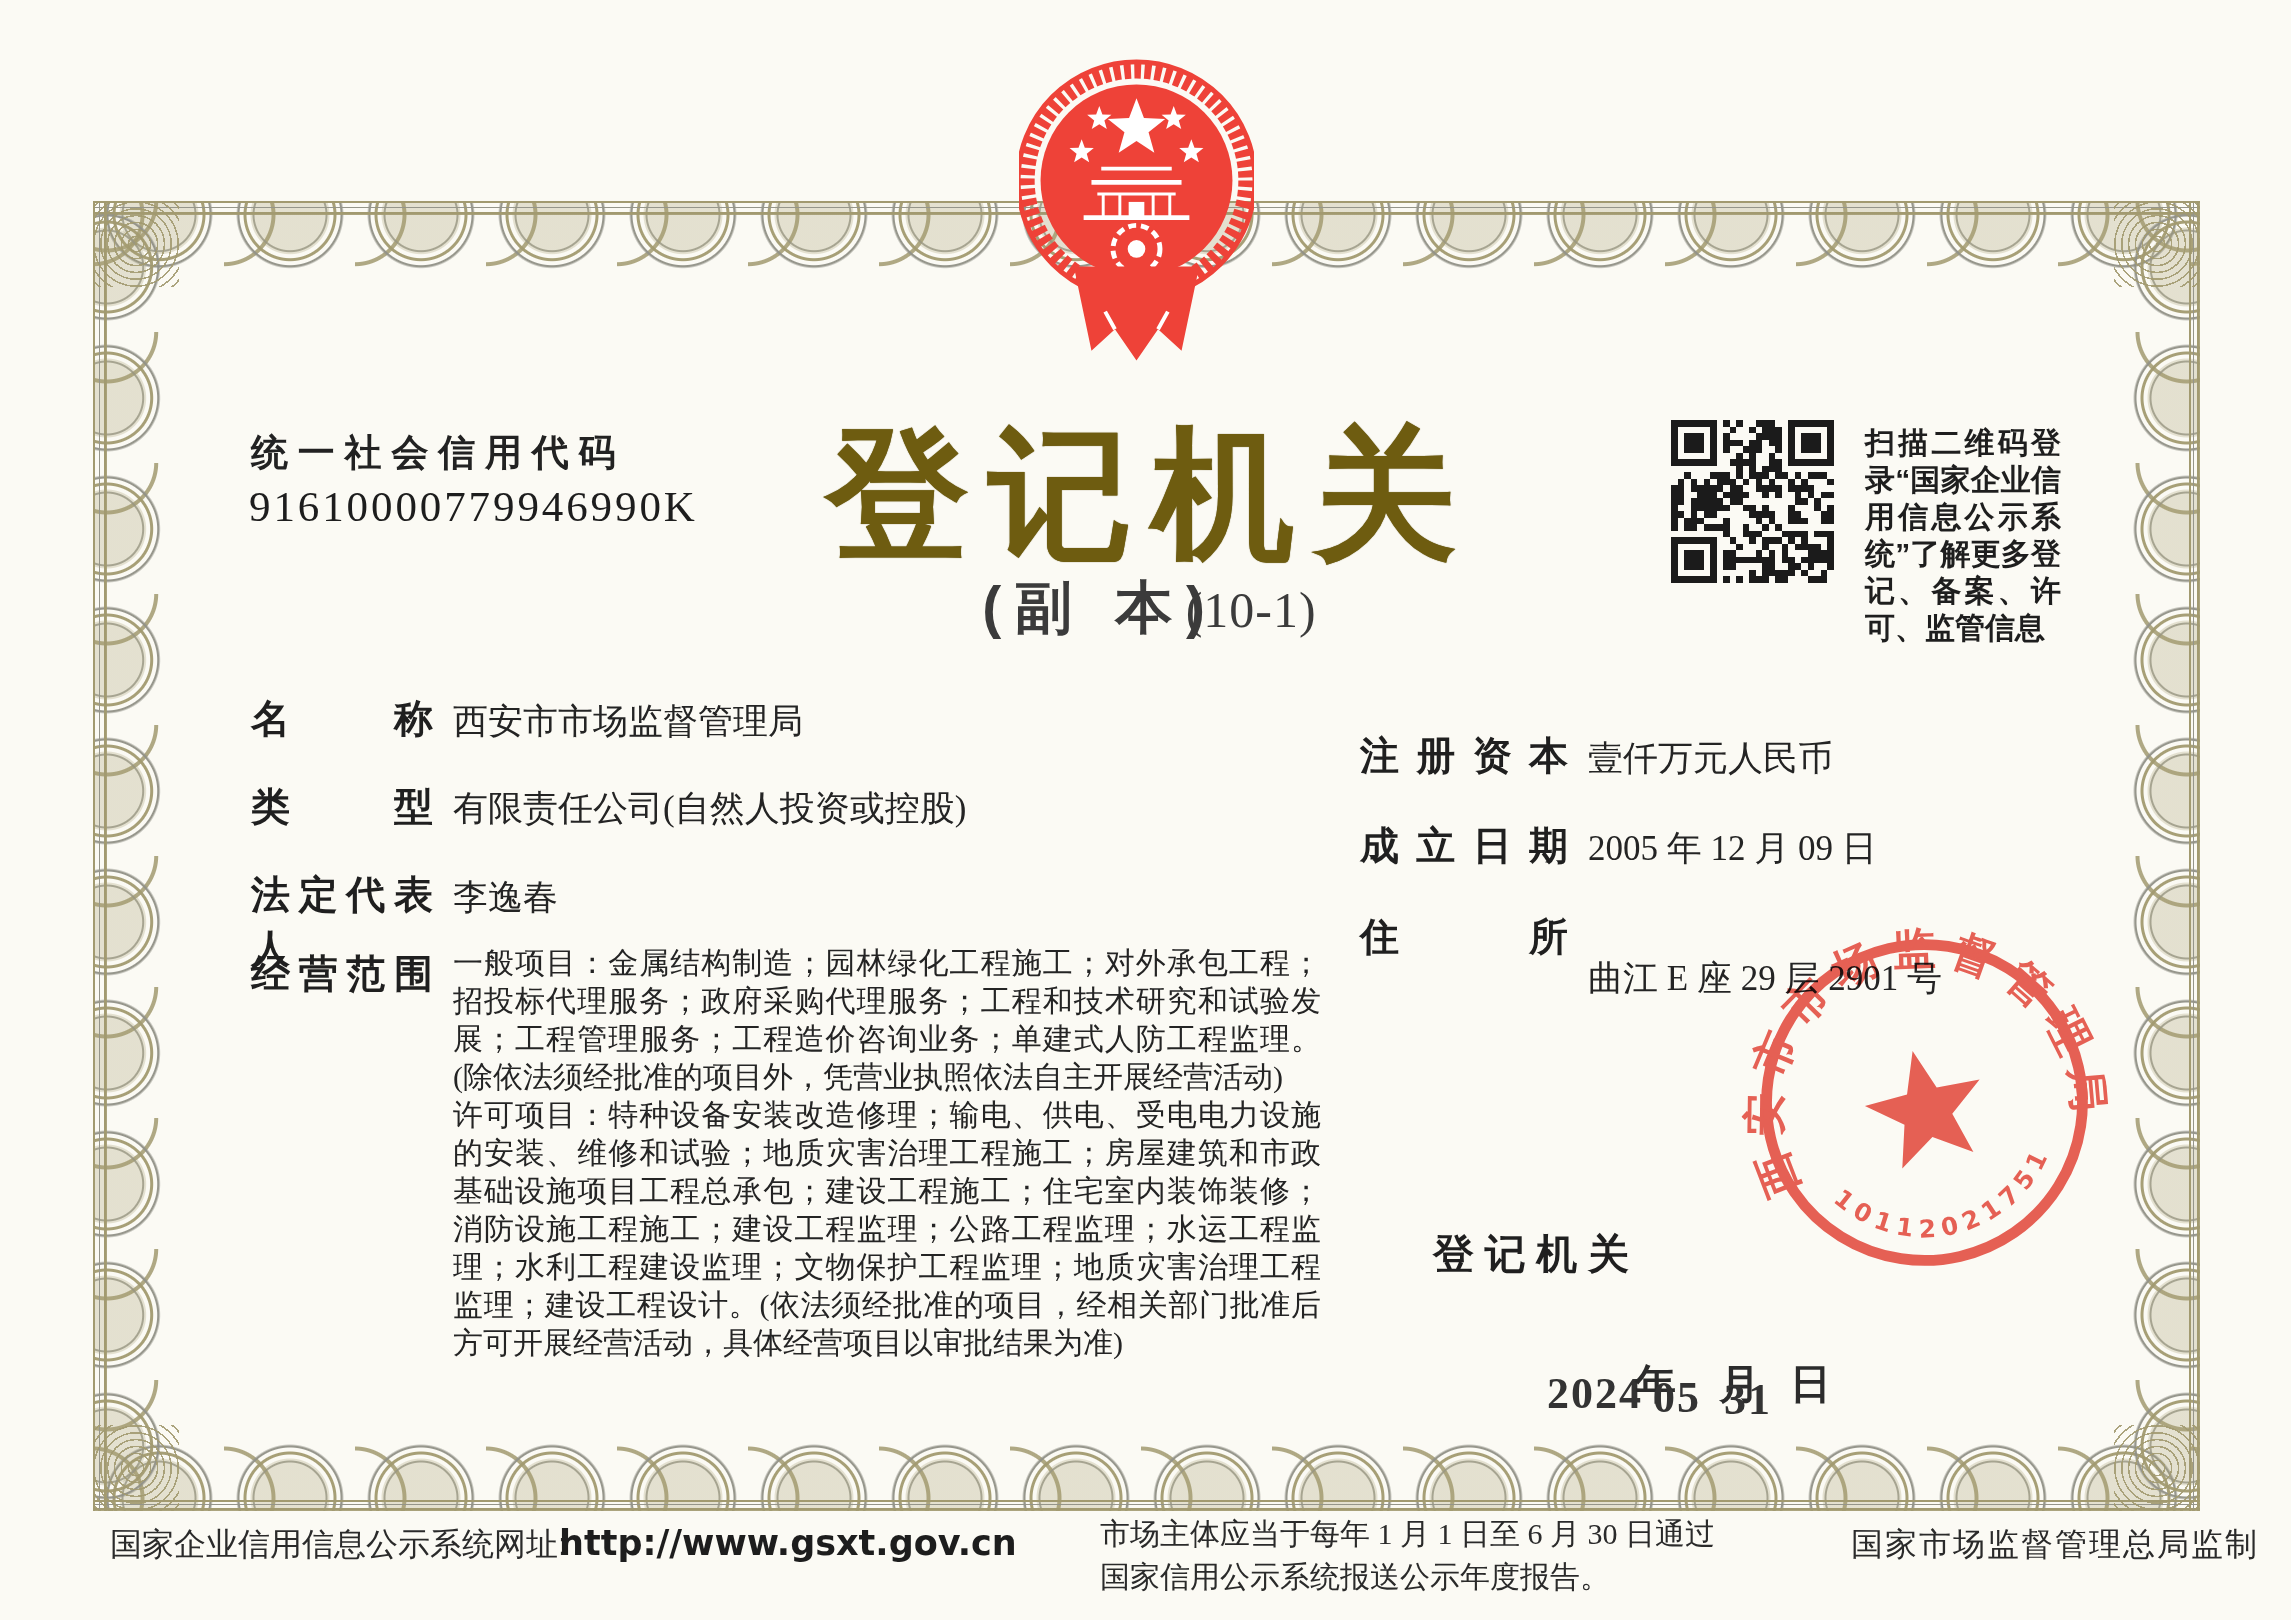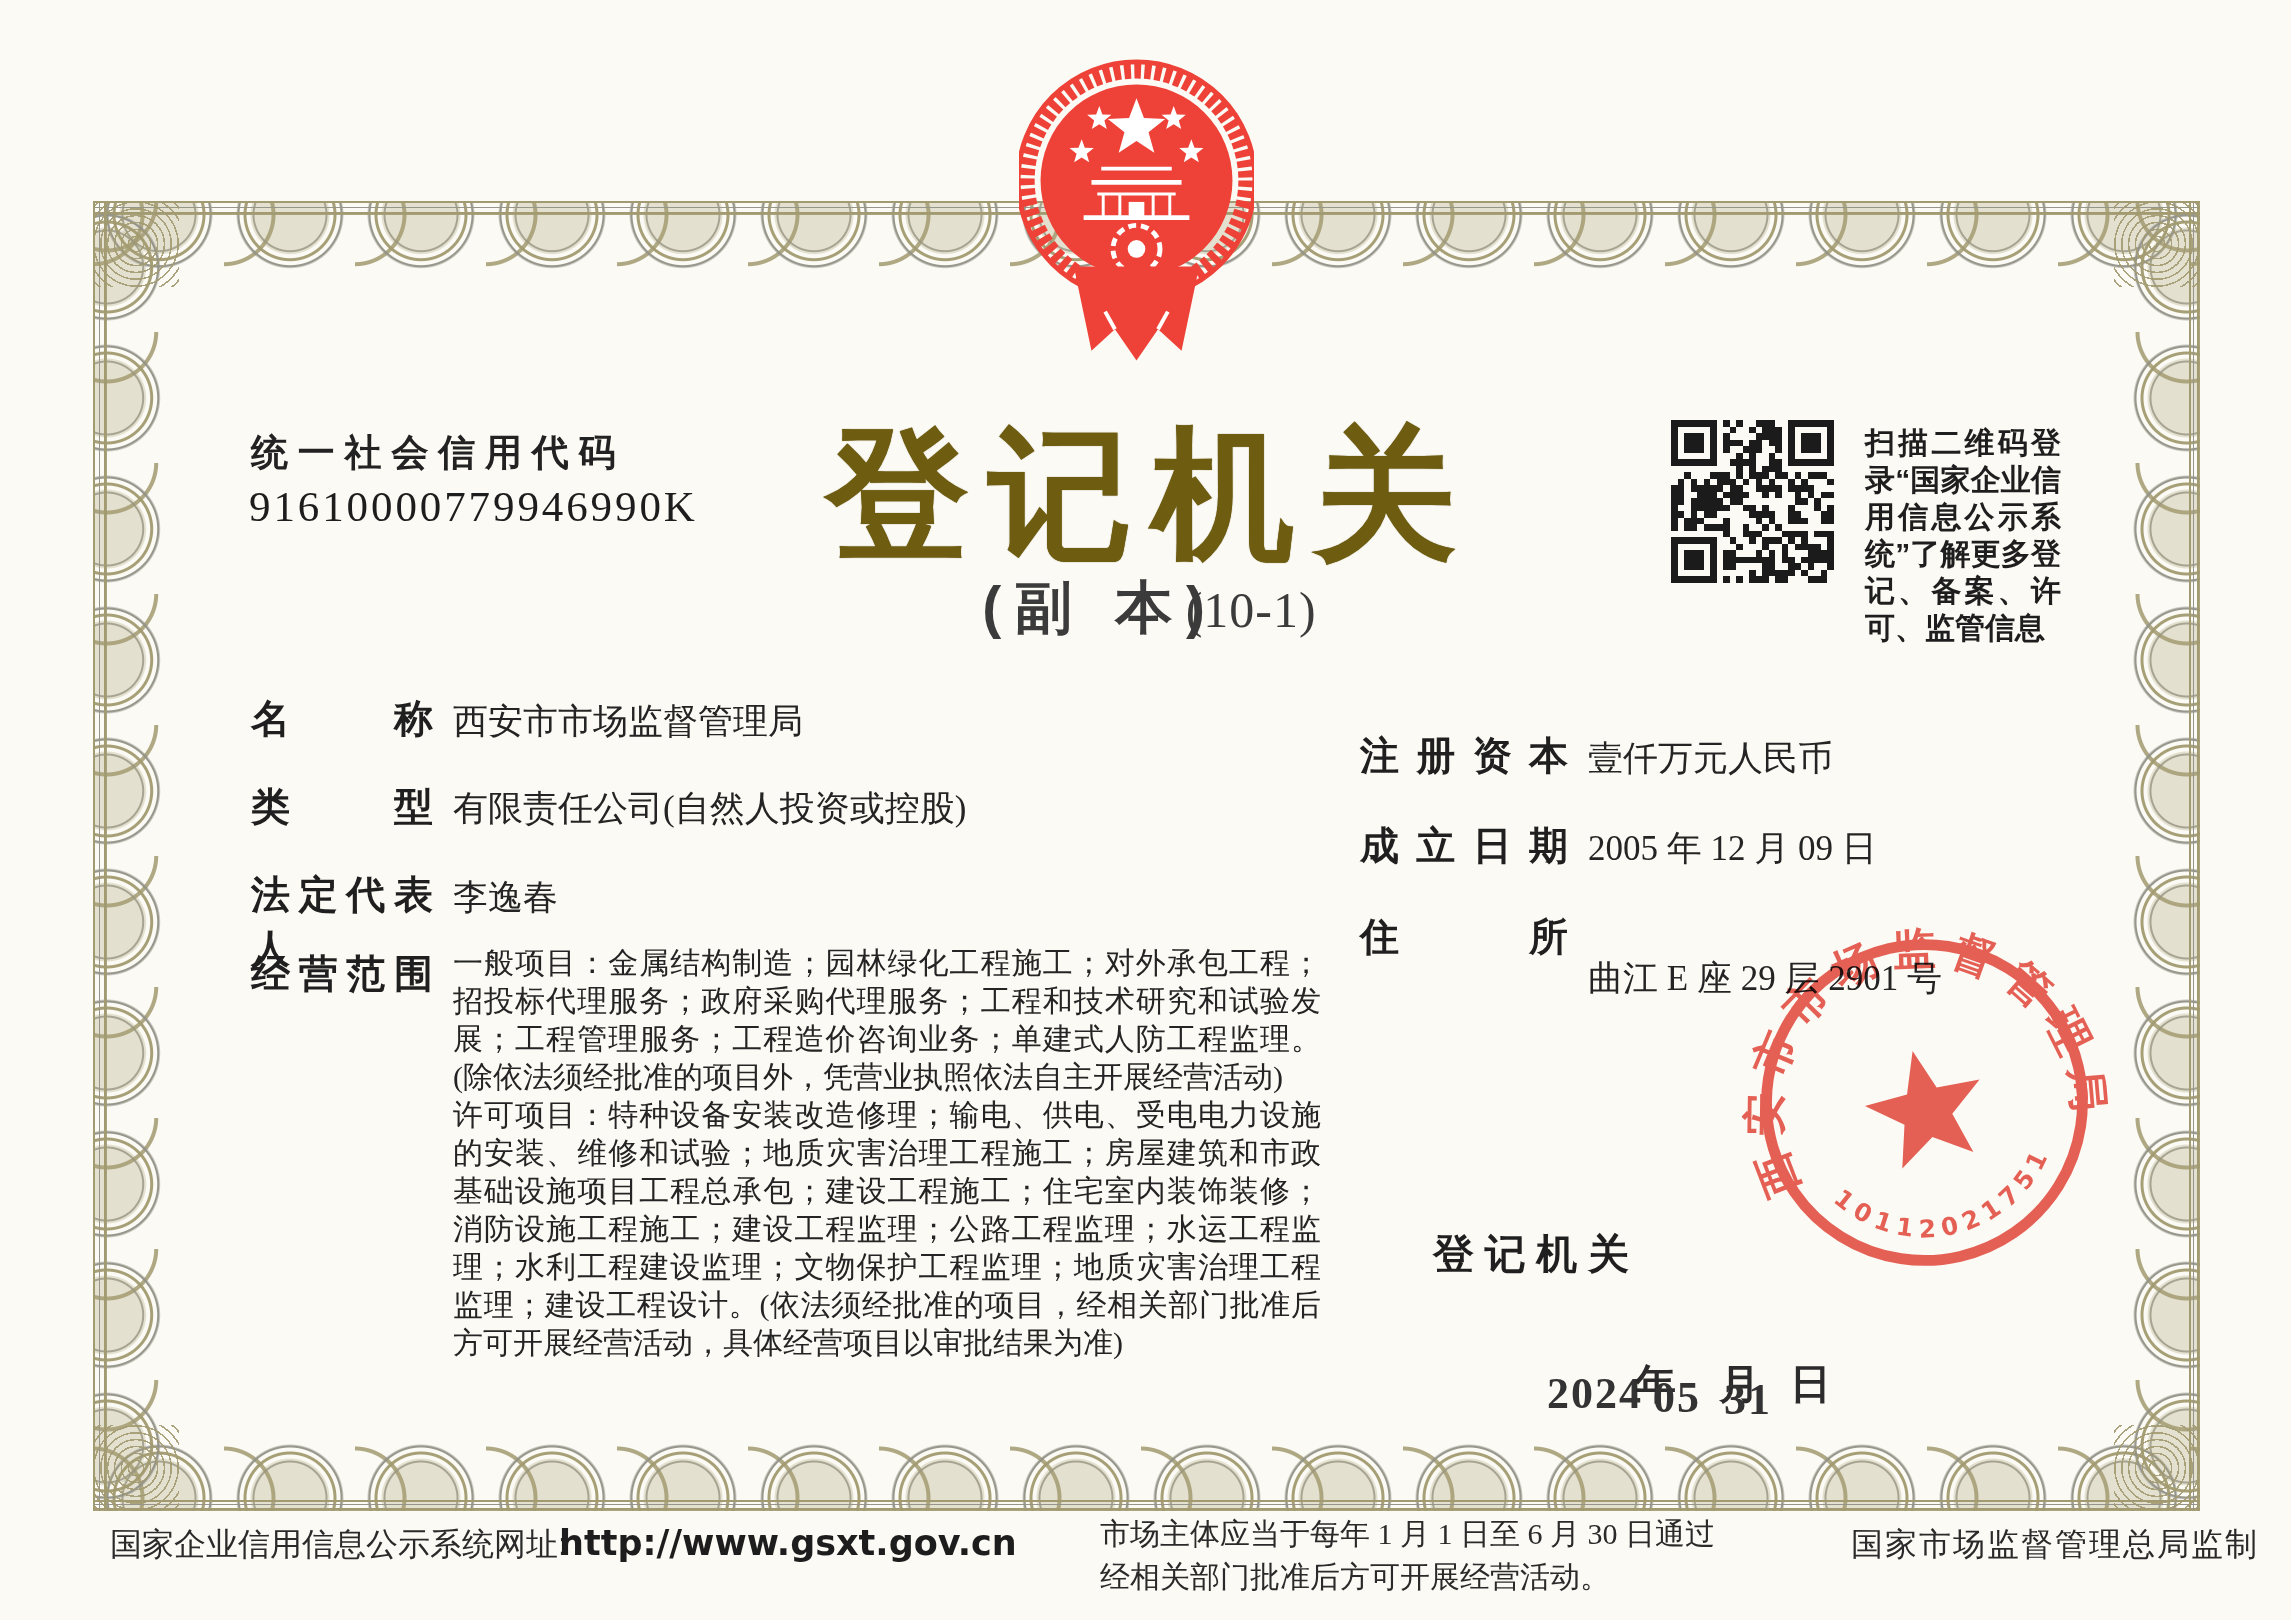--- a/index.html
+++ b/index.html
@@ -509,18 +509,18 @@
         <textPath href="#arcBottom" startOffset="50%" text-anchor="middle">6101120217516</textPath>
       </text>
     </svg>
   </div>
 
   <div class="footer-left">
     <span>国家企业信用信息公示系统网址:</span><span class="url">http://www.gsxt.gov.cn</span>
   </div>
   <div class="footer-center">
     <div>市场主体应当于每年 1 月 1 日至 6 月 30 日通过</div>
-    <div>经相关部门批准后方可开展经营活动。</div>
+    <div>国家信用公示系统报送公示年度报告。</div>
   </div>
   <div class="footer-right">国家市场监督管理总局监制</div>
 
 </div>
 
 
 </body></html>

